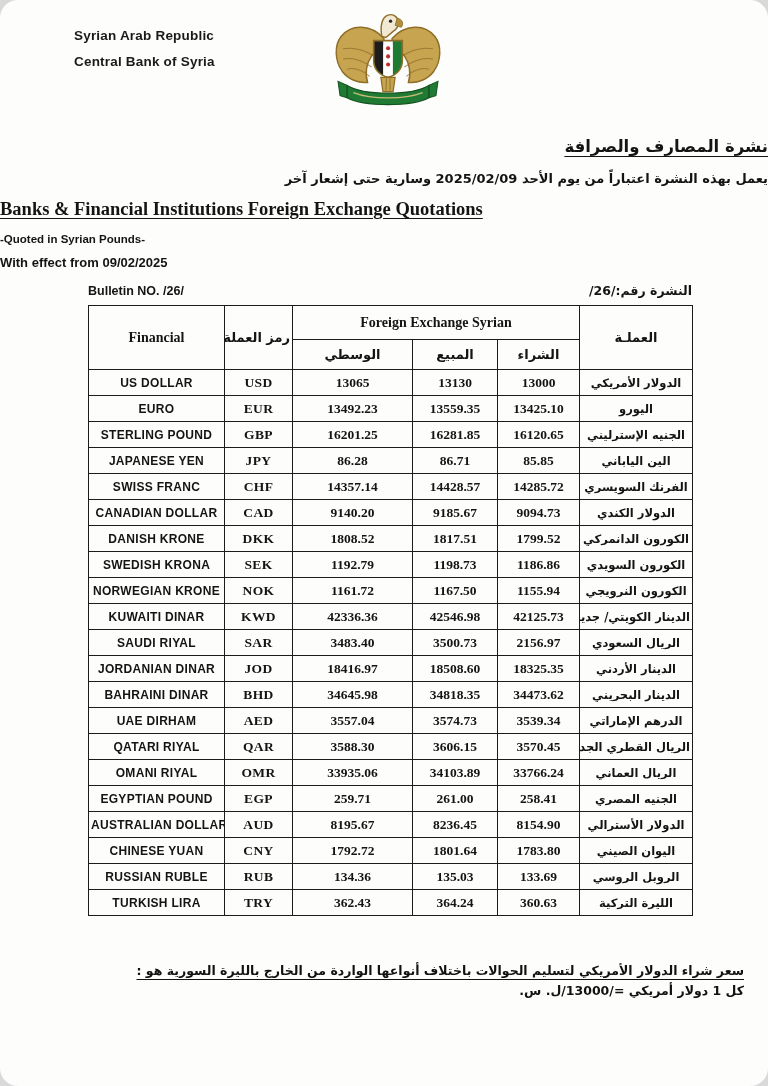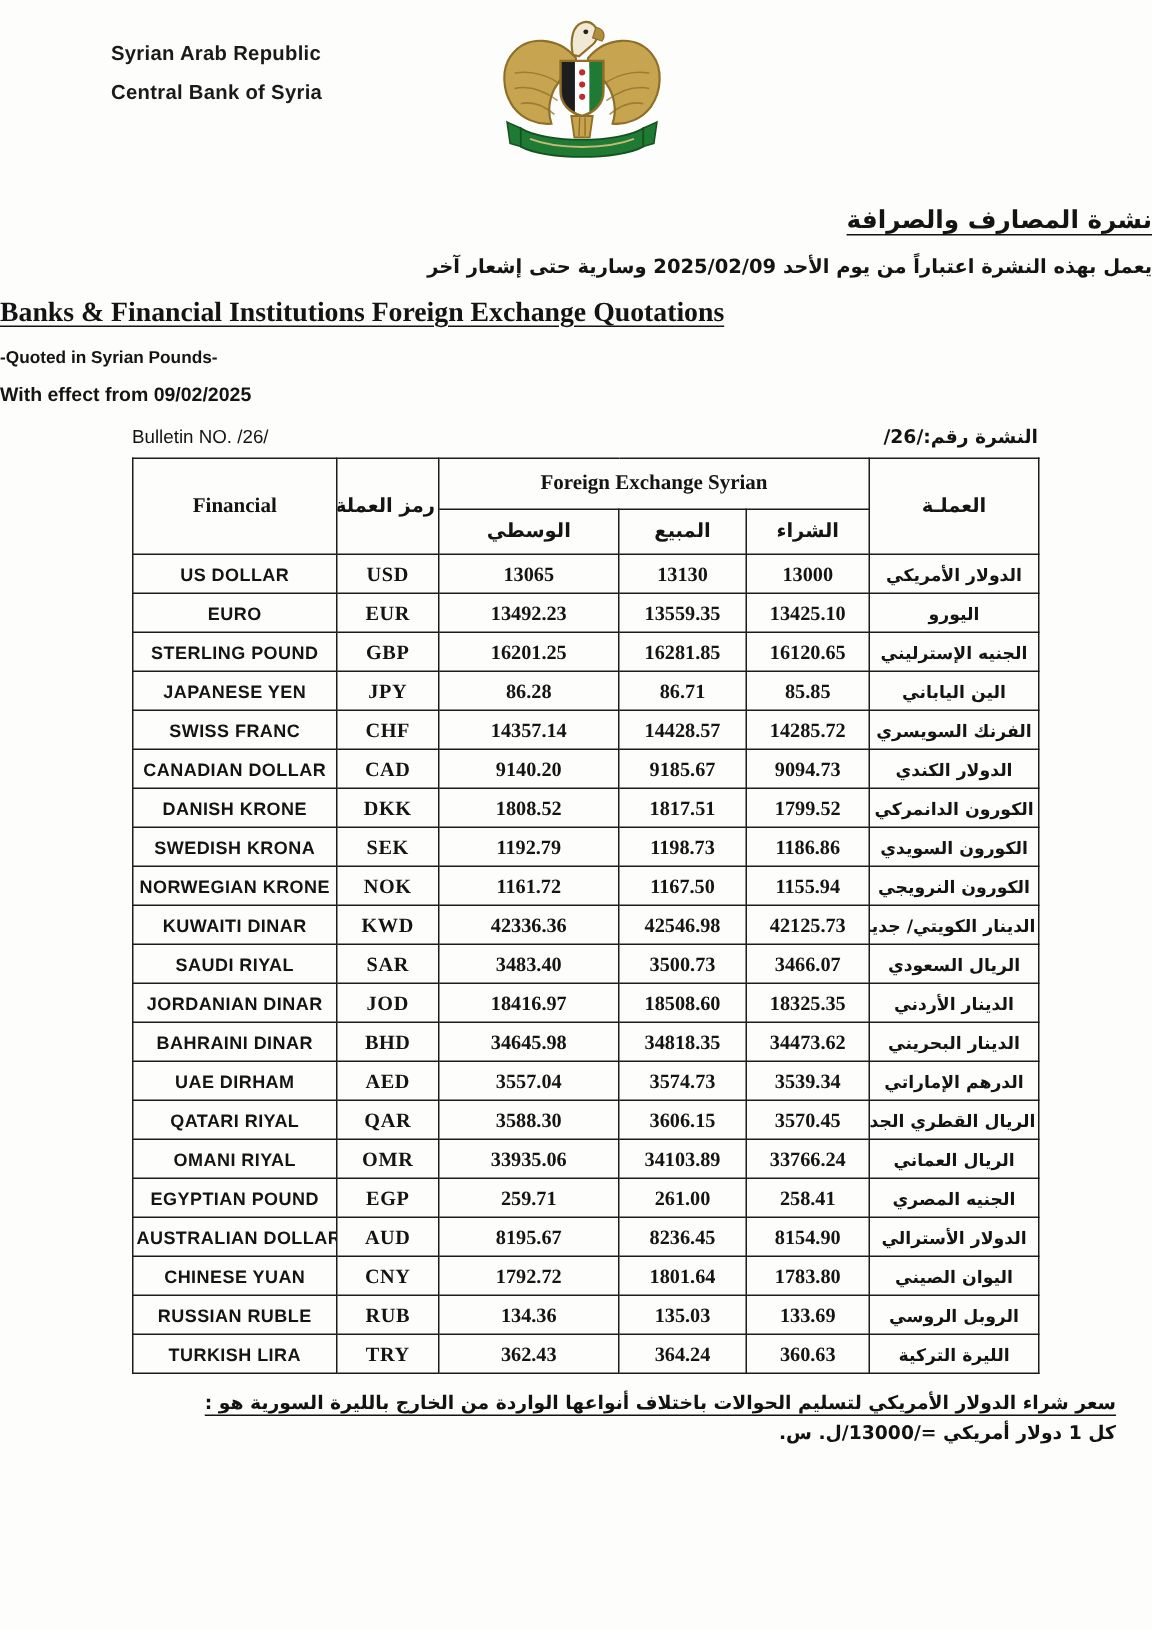--- a/index.html
+++ b/index.html
@@ -4,20 +4,21 @@
 <style>
   html,body{margin:0;padding:0;background:#d9d9d9;}
   .page{
     position:relative;
     width:768px;height:1086px;
     margin:0 auto;
     background:#fdfdfc;
     color:#141414;
     font-family:"Liberation Sans",sans-serif;
     overflow:hidden;
+    border-radius:18px;
   }
   
   .hdr-left{
     position:absolute;left:74px;top:28px;
     font-weight:bold;font-size:13.5px;letter-spacing:.2px;color:#1a1a1a;
   }
   .hdr-left div{margin-bottom:11px;}
   .emblem{position:absolute;left:330px;top:10px;width:116px;height:102px;}
   .hdr-right{
     position:absolute;right:26px;top:20px;
@@ -43,21 +44,21 @@
     font-size:18.5px;font-weight:bold;margin-top:13px;
     text-decoration:underline;text-underline-offset:3px;
   }
   .t-quoted{font-size:11.5px;font-weight:bold;margin-top:13px;}
   .t-effect{font-size:13px;font-weight:bold;margin-top:10px;}
   
   .bulletin{
     position:absolute;top:283px;left:88px;width:604px;
     display:flex;justify-content:space-between;align-items:flex-end;
   }
-  .bulletin .b-en{font-size:12.5px;font-weight:normal;}
+  .bulletin .b-en{font-size:12.5px;font-weight:bold;}
   .bulletin .b-ar{
     font-family:"DejaVu Sans",sans-serif;direction:rtl;
     font-size:12.5px;font-weight:bold;
   }
   
   table.rates{
     position:absolute;top:305px;left:88px;
     width:604px;border-collapse:collapse;table-layout:fixed;
   }
   table.rates th,table.rates td{
@@ -75,21 +76,21 @@
   td.c-num{font-family:"Liberation Serif",serif;font-size:13.5px;font-weight:bold;}
   td.c-ar{font-family:"DejaVu Sans",sans-serif;font-size:11.5px;font-weight:bold;direction:rtl;}
   
   .footer{
     position:absolute;top:927px;left:30px;right:24px;
     direction:rtl;text-align:right;
     font-family:"DejaVu Sans",sans-serif;font-weight:bold;color:#121212;
   }
   .footer .f1{
     font-size:12.5px;
-    text-decoration:underline;text-underline-offset:4px;
+    text-decoration:underline;text-underline-offset:4px;margin-top:36px;
   }
   .footer .f2{font-size:12.5px;margin-top:5px;}
 </style>
 </head>
 <body>
 
 <div class="page">
 
   <div class="hdr-left">
     <div>Syrian Arab Republic</div>
@@ -247,21 +248,21 @@
           <td class="c-num">42336.36</td>
           <td class="c-num">42546.98</td>
           <td class="c-num">42125.73</td>
           <td class="c-ar">الدينار الكويتي/ جديد</td>
         </tr>
         <tr>
           <td class="c-name">SAUDI RIYAL</td>
           <td class="c-code">SAR</td>
           <td class="c-num">3483.40</td>
           <td class="c-num">3500.73</td>
-          <td class="c-num">3466.07</td>
+          <td class="c-num">2156.97</td>
           <td class="c-ar">الريال السعودي</td>
         </tr>
         <tr>
           <td class="c-name">JORDANIAN DINAR</td>
           <td class="c-code">JOD</td>
           <td class="c-num">18416.97</td>
           <td class="c-num">18508.60</td>
           <td class="c-num">18325.35</td>
           <td class="c-ar">الدينار الأردني</td>
         </tr>

